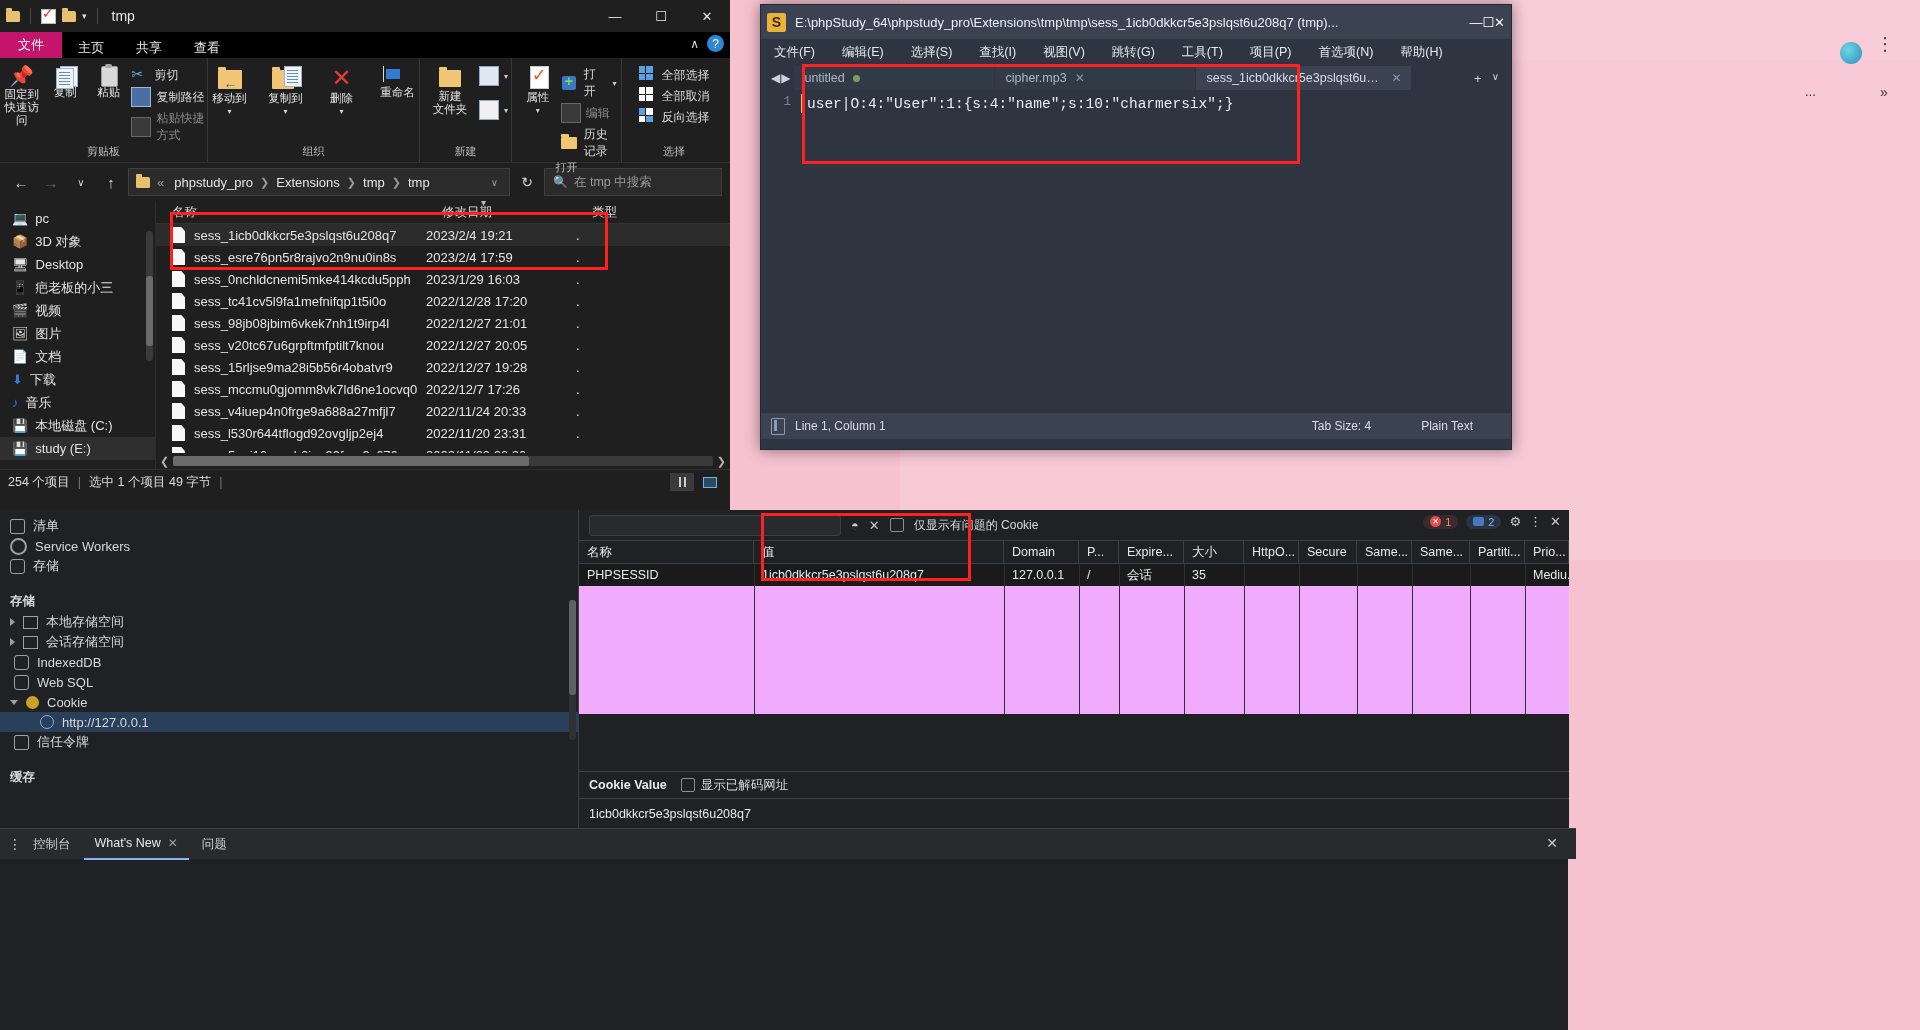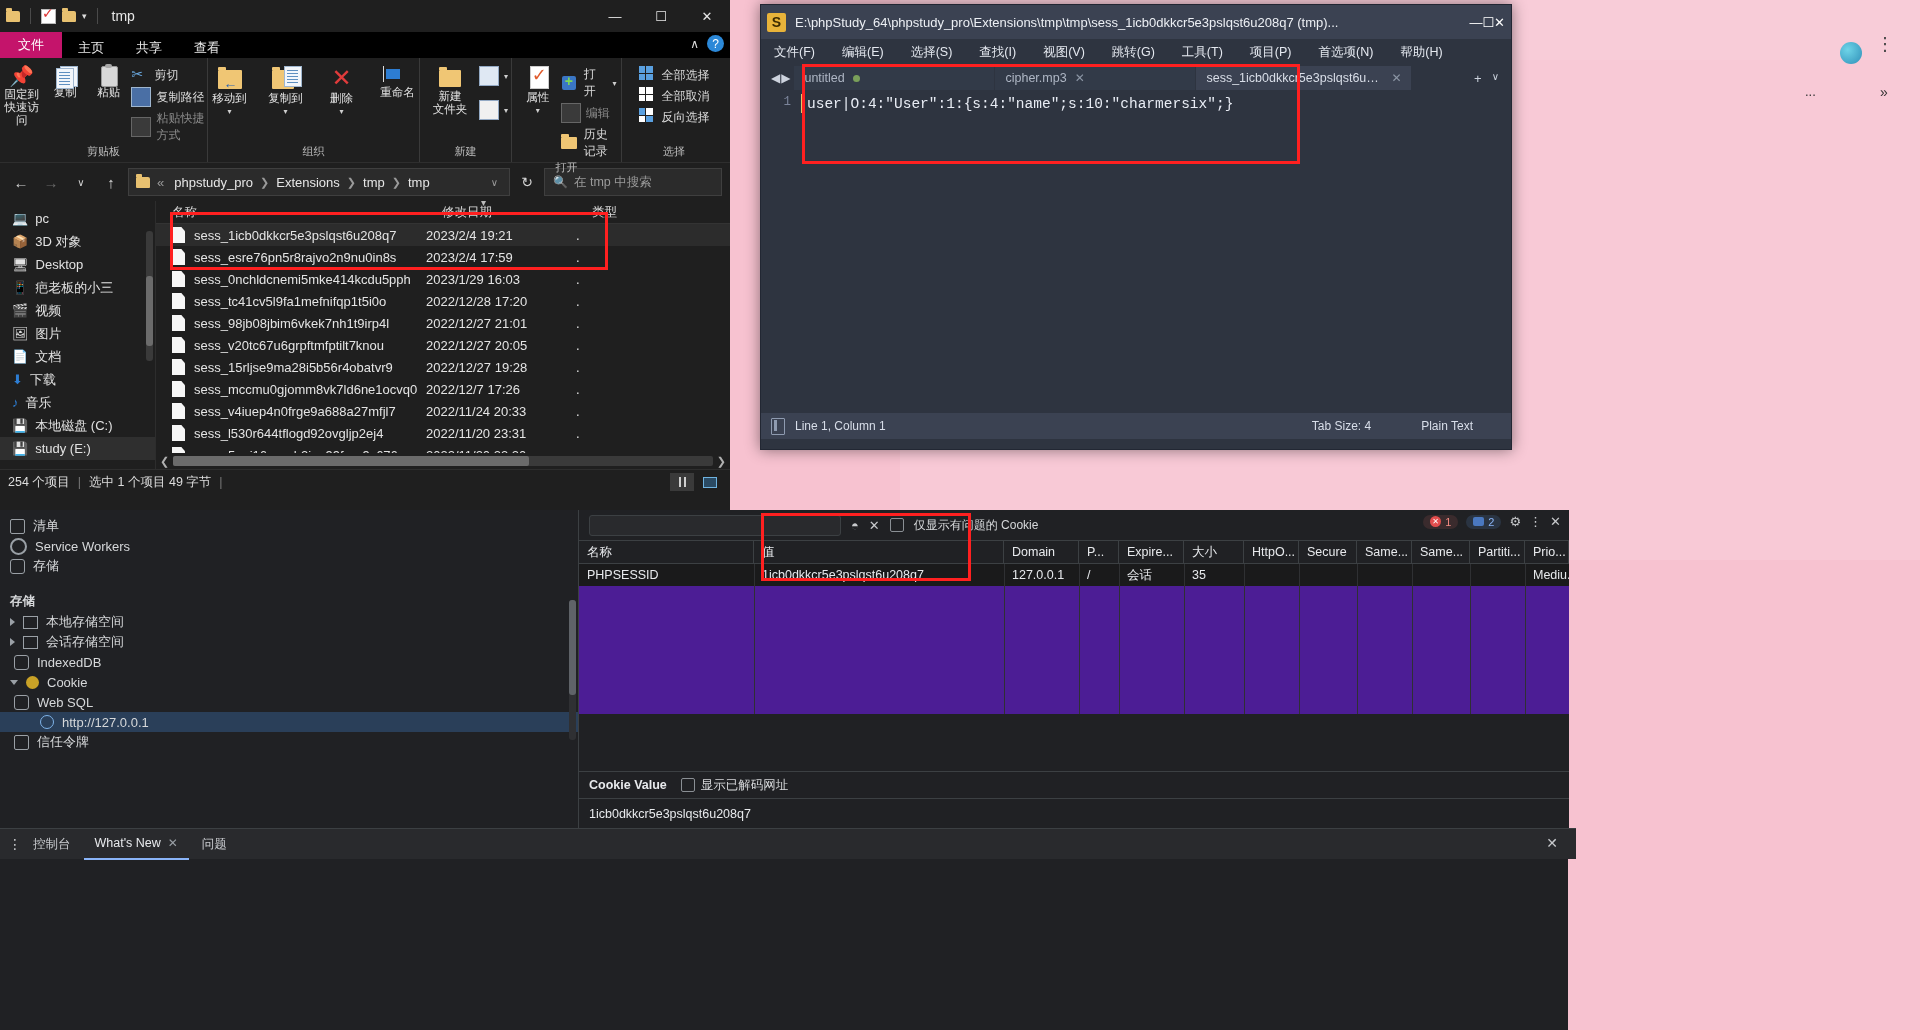--- a/index.html
+++ b/index.html
@@ -186,21 +186,21 @@
   .info-badge{display:flex;align-items:center;gap:4px;background:#2a3442;border-radius:9px;padding:1px 7px;font-size:11px;color:#8ab4f8;}
   .info-sq{width:11px;height:9px;background:#4a78c0;border-radius:2px;}
 
   .cookie-head{height:22px;display:flex;align-items:center;font-size:12.5px;color:#e8eaed;border-bottom:1px solid #3c4043;}
   .cookie-head div{padding-left:8px;border-right:1px solid #3c4043;box-sizing:border-box;height:22px;line-height:22px;overflow:hidden;white-space:nowrap;}
   .c-name{width:175px;}.c-value{width:250px;}.c-domain{width:75px;}.c-path{width:40px;}
   .c-exp{width:65px;}.c-size{width:60px;}.c-http{width:55px;}.c-sec{width:58px;}
   .c-s1{width:55px;}.c-s2{width:58px;}.c-part{width:55px;}.c-prio{flex:1;}
   .cookie-row{height:22px;display:flex;align-items:center;font-size:12.5px;color:#e8eaed;background:#1a1a1b;}
   .cookie-row div{padding-left:8px;box-sizing:border-box;height:22px;line-height:22px;overflow:hidden;white-space:nowrap;}
-  .cookie-body{height:150px;background:#4c1d95;position:relative;}
+  .cookie-body{height:150px;background:#f0abfc;position:relative;}
   .cookie-vline{position:absolute;top:0;width:1px;height:150px;background:#2f3033;}
 
   .cookie-detail{position:absolute;left:0;bottom:0;width:990px;height:68px;border-top:1px solid #3c4043;background:#202124;}
   .cd-head{height:26px;display:flex;align-items:center;gap:14px;padding-left:10px;border-bottom:1px solid #3c4043;}
   .cd-title{font-size:12.5px;color:#e8eaed;font-weight:bold;}
   .cd-chk{display:flex;align-items:center;gap:6px;font-size:12.5px;color:#d6d8da;}
   .cd-value{padding:8px 10px;font-size:12.5px;color:#e8eaed;font-family:"Liberation Sans",sans-serif;}
 
   
   #drawer{position:absolute;left:0;top:840px;width:1568px;height:190px;background:#202124;}
@@ -714,38 +714,39 @@
       </div>
     <div class="dt-row">
         <span class="tri"></span>
         <span class="ic-grid"></span>
         <span>会话存储空间</span>
       </div>
     <div class="dt-row indent">
         <span class="ic-db"></span>
         <span>IndexedDB</span>
       </div>
+    <div class="dt-row indent">
+        <span class="ic-db"></span>
+        <span>Web SQL</span>
+      </div>
     <div class="dt-row">
         <span class="tri open"></span>
         <span class="ic-cookie"></span>
         <span>Cookie</span>
       </div>
-    <div class="dt-row indent">
-        <span class="ic-db"></span>
-        <span>Web SQL</span>
-      </div>
     <div class="dt-row sel" style="padding-left:40px;">
         <span class="ic-globe"></span>
         <span>http://127.0.0.1</span>
       </div>
     <div class="dt-row indent">
         <span class="ic-token"></span>
         <span>信任令牌</span>
       </div>
     <div style="height:14px;"></div>
+    <div class="dt-sec">缓存</div>
     <div class="dt-leftscroll">
         <i></i>
       </div>
   </div>
 
   <div class="dt-right">
     <div class="dt-toolbar">
       <span class="dt-filter" placeholder=""></span>
       <span class="dt-tb-ic">◓</span>
       <span class="dt-tb-ic">✕</span>

